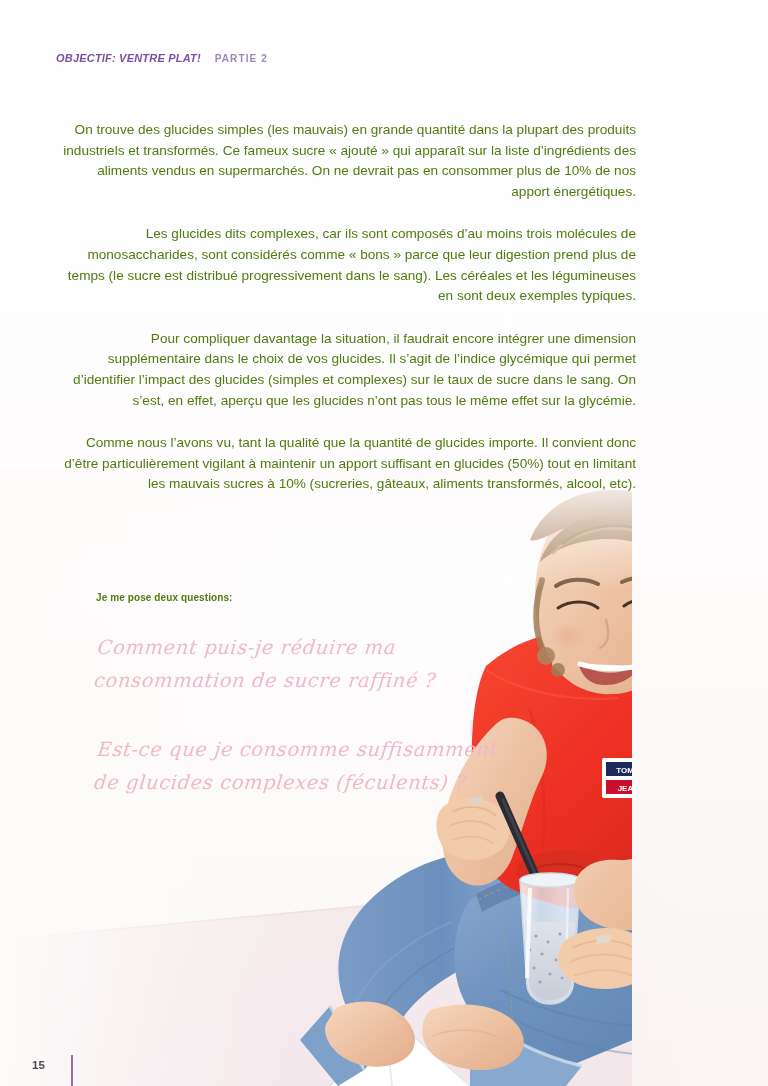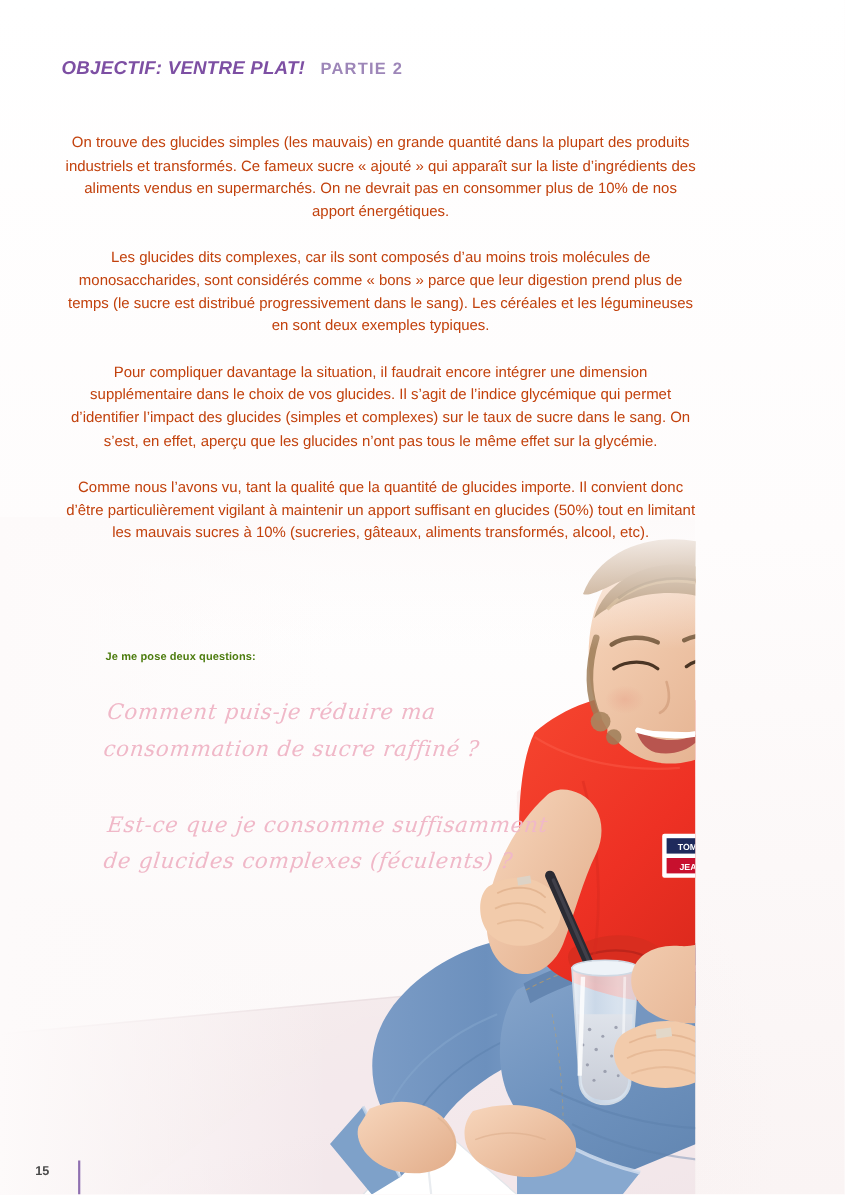--- a/index.html
+++ b/index.html
@@ -28,48 +28,48 @@
   
   .header {
     position: absolute;
     left: 56px;
     top: 52px;
     display: flex;
     align-items: baseline;
     gap: 14px;
   }
   .header-title {
-    font-size: 17px;
+    font-size: 11px;
     font-weight: bold;
     font-style: italic;
     letter-spacing: 0.2px;
     color: #7d4fa3;
     white-space: nowrap;
   }
   .header-sub {
-    font-size: 15px;
+    font-size: 10px;
     font-weight: bold;
     letter-spacing: 1.1px;
     color: #9d86b8;
     white-space: nowrap;
   }
 
   
   .body-copy {
     position: absolute;
     left: 56px;
     top: 120px;
     width: 580px;
   }
   .para {
     margin: 0 0 22px 0;
     font-size: 13.6px;
     line-height: 20.6px;
-    color: #c2410c;
-    text-align: center;
+    color: #4d7c0f;
+    text-align: right;
   }
   .para:last-child { margin-bottom: 0; }
 
   
   .photo {
     position: absolute;
     left: 0;
     top: 470px;
     width: 632px;
     height: 616px;

